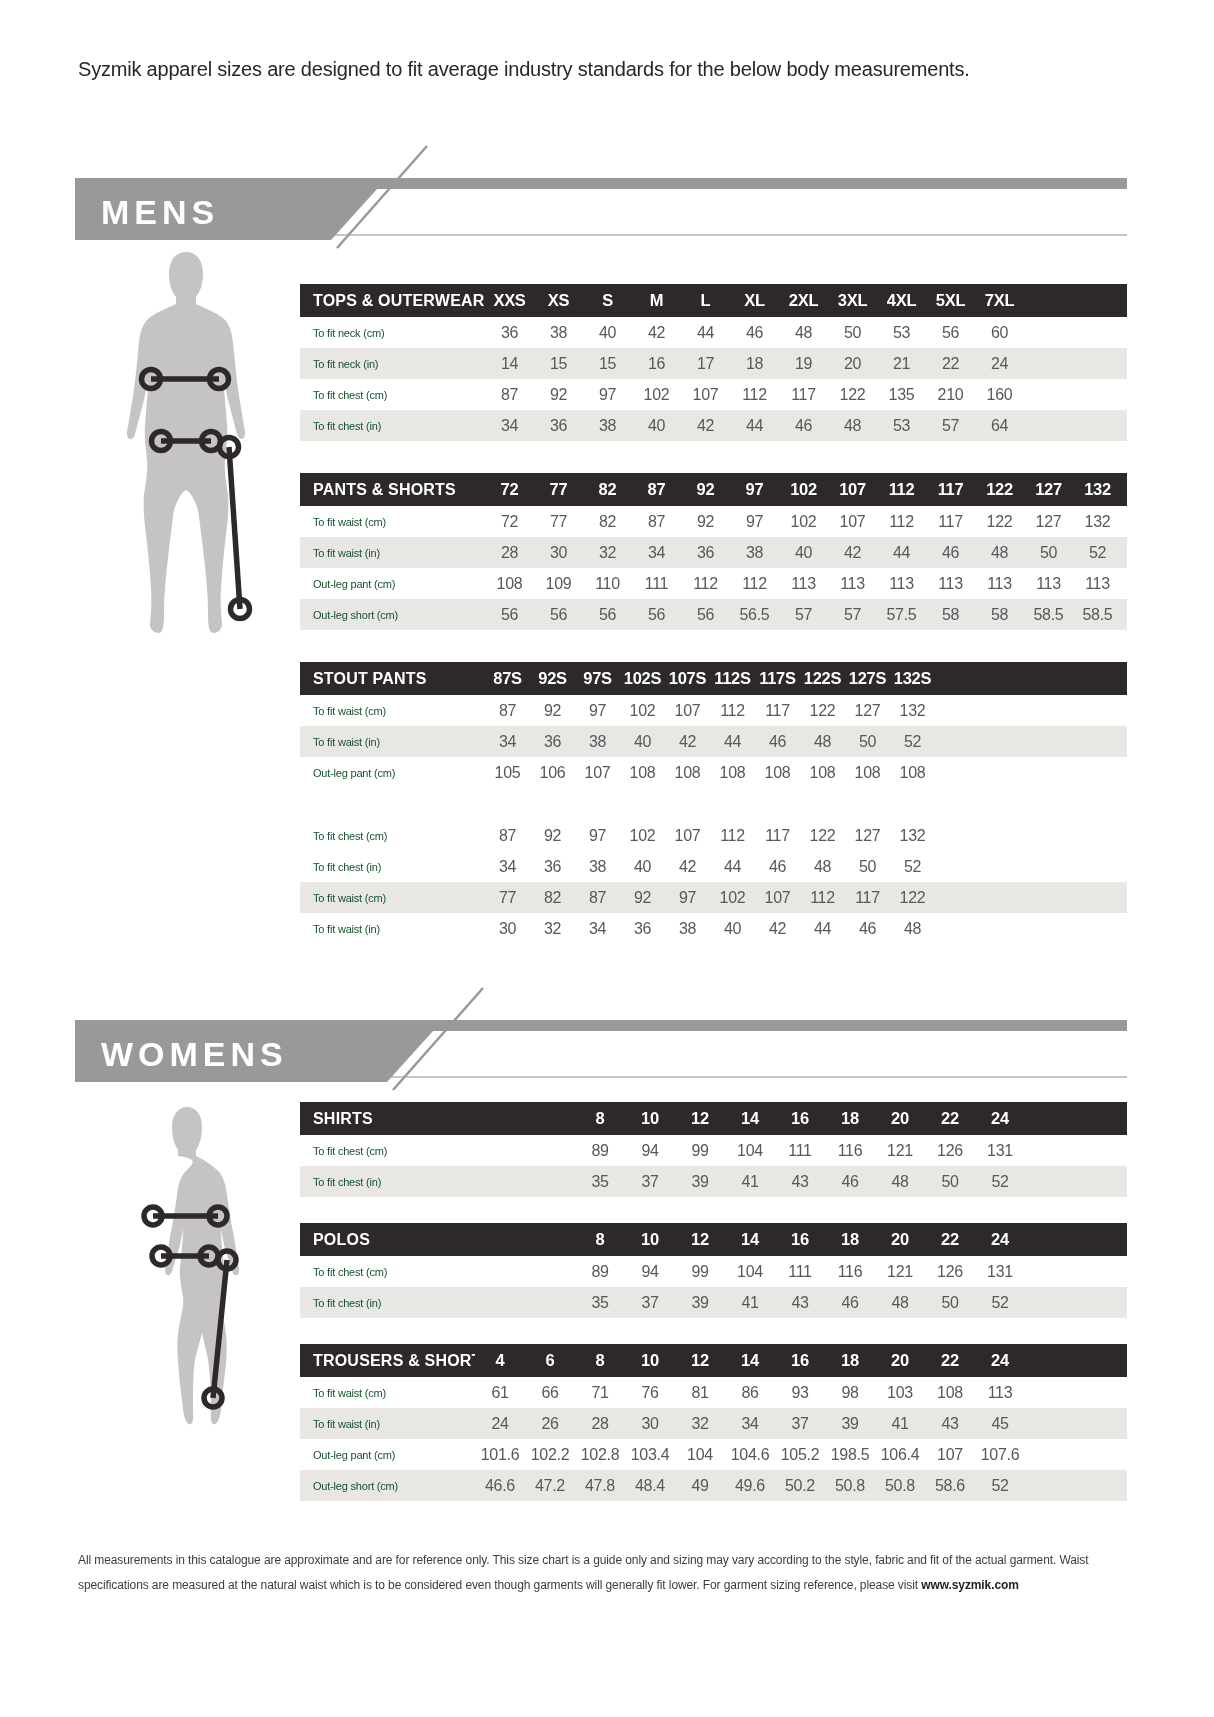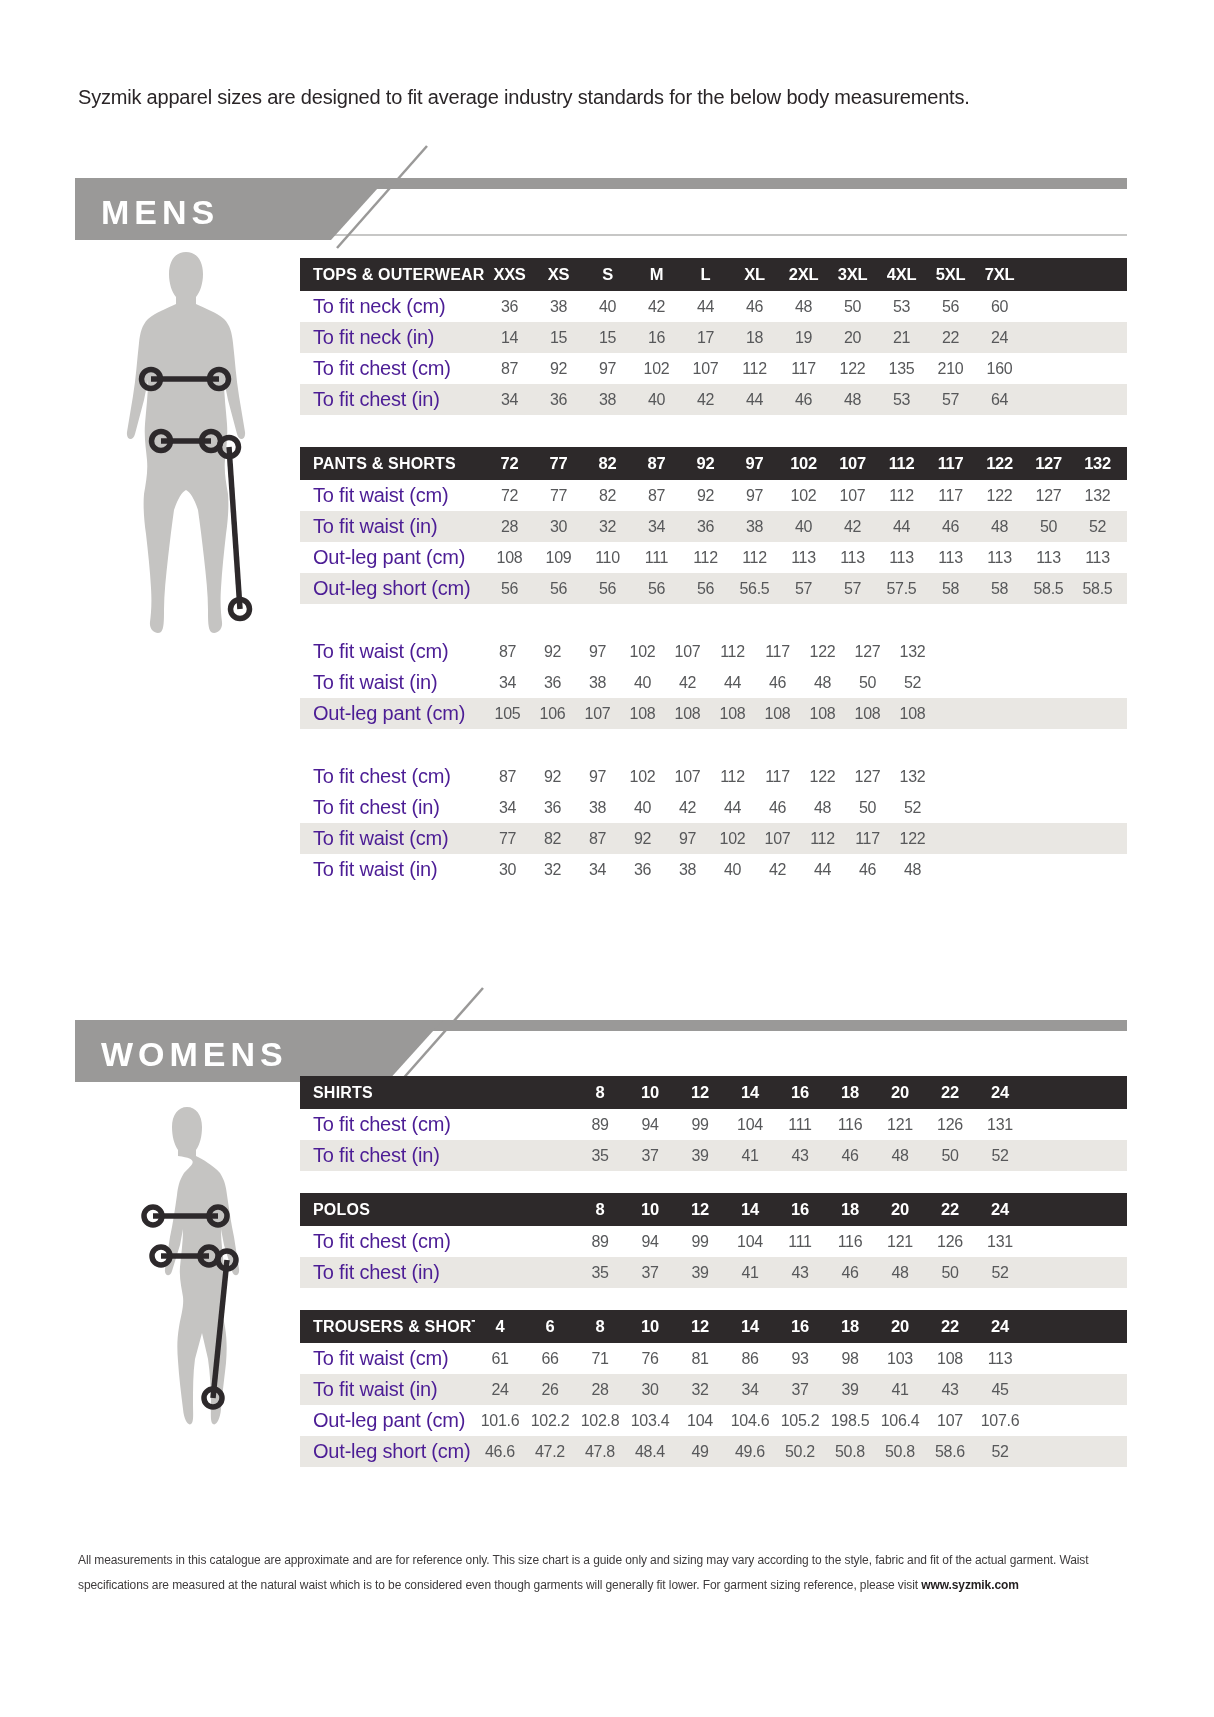--- a/index.html
+++ b/index.html
@@ -1,38 +1,38 @@
 <!DOCTYPE html>
 <html><head>
 <meta charset="utf-8">
 <style>
   html,body{margin:0;padding:0;}
   body{
     width:1214px;height:1717px;position:relative;background:#ffffff;
     font-family:"Liberation Sans", sans-serif;overflow:hidden;
   }
-  .intro{position:absolute;left:78px;top:82px;font-size:20px;color:#2a2527;line-height:30px;letter-spacing:-0.2px;}
+  .intro{position:absolute;left:78px;top:54px;font-size:20px;color:#2a2527;line-height:30px;letter-spacing:-0.2px;}
   .banner{position:absolute;left:75px;top:140px;}
   .banner.womens{top:982px;}
   .banner text{font-family:"Liberation Sans",sans-serif;font-weight:bold;letter-spacing:5px;fill:#ffffff;}
   .figure{position:absolute;}
   #mens-figure{left:116px;top:248px;}
   #womens-figure{left:132px;top:1103px;}
   .tables{position:absolute;left:300px;width:827px;}
   #mens-tables{top:258px;}
   #womens-tables{top:1076px;}
   .size-table{width:827px;margin-bottom:32px;}
   #womens-tables .size-table{margin-bottom:22px;}
   .trow{display:grid;grid-template-columns:var(--cols);height:31px;align-items:center;}
-  .trow.thead{height:33px;background:#2d292a;color:#ffffff;}
+  .trow.thead{height:33px;background:#2d292a;color:#ffffff;margin-top:26px;}
   .size-table .trow:nth-child(2n+3){background:#e9e7e3;}
   .cell{overflow:hidden;white-space:nowrap;}
   .h-title{padding-left:13px;font-weight:bold;font-size:16px;letter-spacing:0.2px;}
   .h-size{text-align:center;font-weight:bold;font-size:16.5px;letter-spacing:-0.3px;}
-  .lbl{padding-left:13px;font-size:20px;color:#4c1d95;letter-spacing:-0.2px;}
+  .lbl{padding-left:13px;font-size:11px;color:#14532d;letter-spacing:-0.2px;}
   .val{text-align:center;font-size:16px;color:#57585a;letter-spacing:-0.3px;}
   .t-tops{--cols:185px repeat(11,49px) 1fr;}
   .t-pants{--cols:185px repeat(13,49px) 1fr;}
   .t-stout{--cols:185px repeat(10,45px) 1fr;}
   .t-overalls{--cols:185px repeat(10,45px) 1fr;}
   .t-shirts,.t-polos,.t-trousers{--cols:175px repeat(11,50px) 1fr;}
   .footer{position:absolute;left:78px;top:1548px;width:1064px;font-size:12px;line-height:25px;color:#3e3b3c;letter-spacing:-0.1px;}
   .footer b{color:#231f20;}
 </style>
 </head>
@@ -218,20 +218,33 @@
         <div class="cell val">57</div>
         <div class="cell val">57</div>
         <div class="cell val">57.5</div>
         <div class="cell val">58</div>
         <div class="cell val">58</div>
         <div class="cell val">58.5</div>
         <div class="cell val">58.5</div>
       </div>
     </div>
   <div class="size-table t-stout">
+      <div class="trow thead">
+        <div class="cell h-title">STOUT PANTS</div>
+        <div class="cell h-size">87S</div>
+        <div class="cell h-size">92S</div>
+        <div class="cell h-size">97S</div>
+        <div class="cell h-size">102S</div>
+        <div class="cell h-size">107S</div>
+        <div class="cell h-size">112S</div>
+        <div class="cell h-size">117S</div>
+        <div class="cell h-size">122S</div>
+        <div class="cell h-size">127S</div>
+        <div class="cell h-size">132S</div>
+      </div>
       <div class="trow">
         <div class="cell lbl">To fit waist (cm)</div>
         <div class="cell val">87</div>
         <div class="cell val">92</div>
         <div class="cell val">97</div>
         <div class="cell val">102</div>
         <div class="cell val">107</div>
         <div class="cell val">112</div>
         <div class="cell val">117</div>
         <div class="cell val">122</div>

